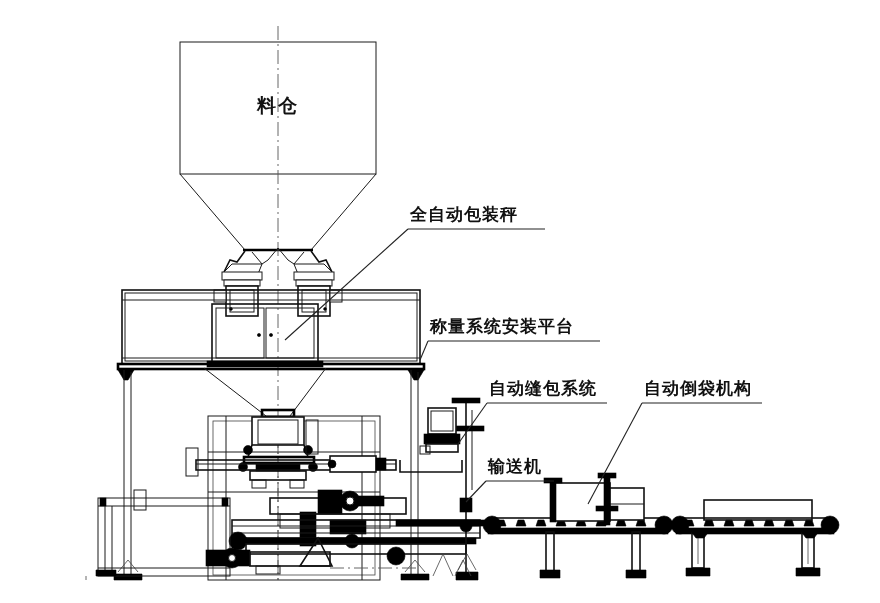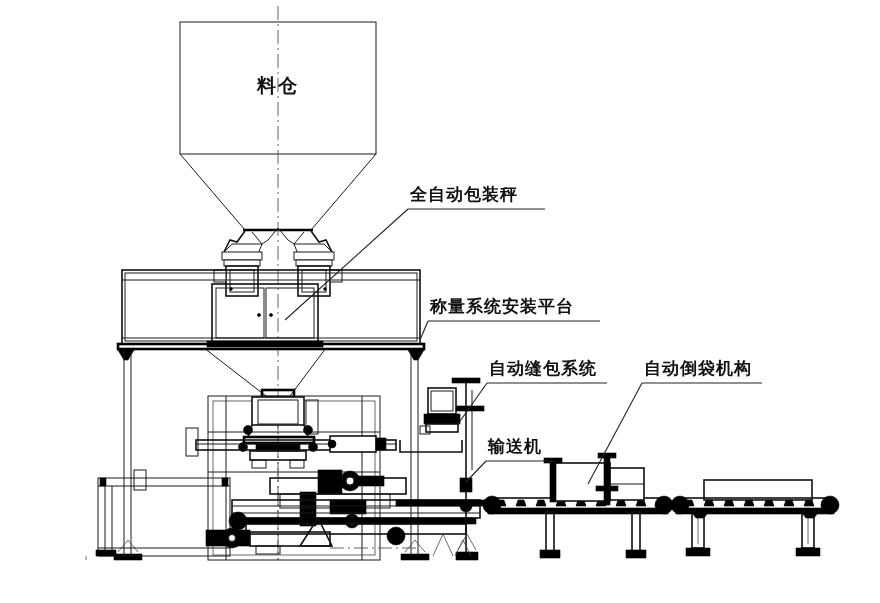--- a/index.html
+++ b/index.html
@@ -11,20 +11,21 @@
     width: 880px;
     height: 603px;
     font-family: "DejaVu Sans", "Liberation Sans", sans-serif;
     overflow: hidden;
   }
   #diagram-root {
     position: relative;
     width: 880px;
     height: 430px;
     background: #ffffff;
+    margin-top: 20px;
   }
   svg#drawing {
     display: block;
     width: 880px;
     height: 603px;
   }
   .ln { stroke: #1a1a1a; fill: none; stroke-width: 1; }
   .ln-thin { stroke: #444; fill: none; stroke-width: 0.8; }
   .ln-med { stroke: #111; fill: none; stroke-width: 1.6; }
   .ln-hvy { stroke: #000; fill: none; stroke-width: 2.6; }

